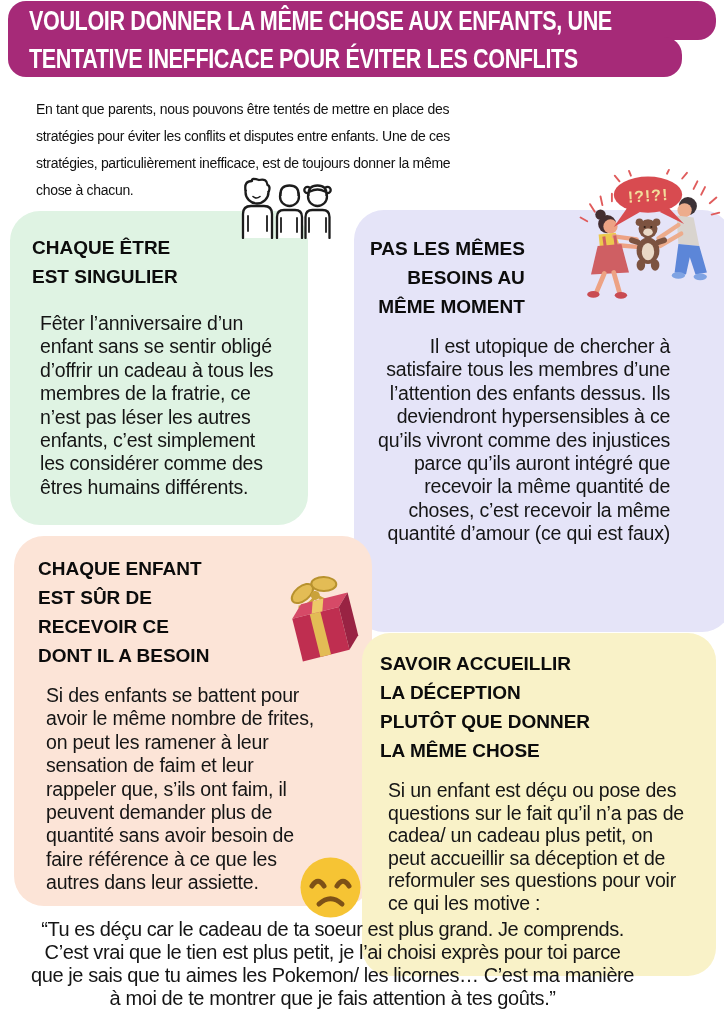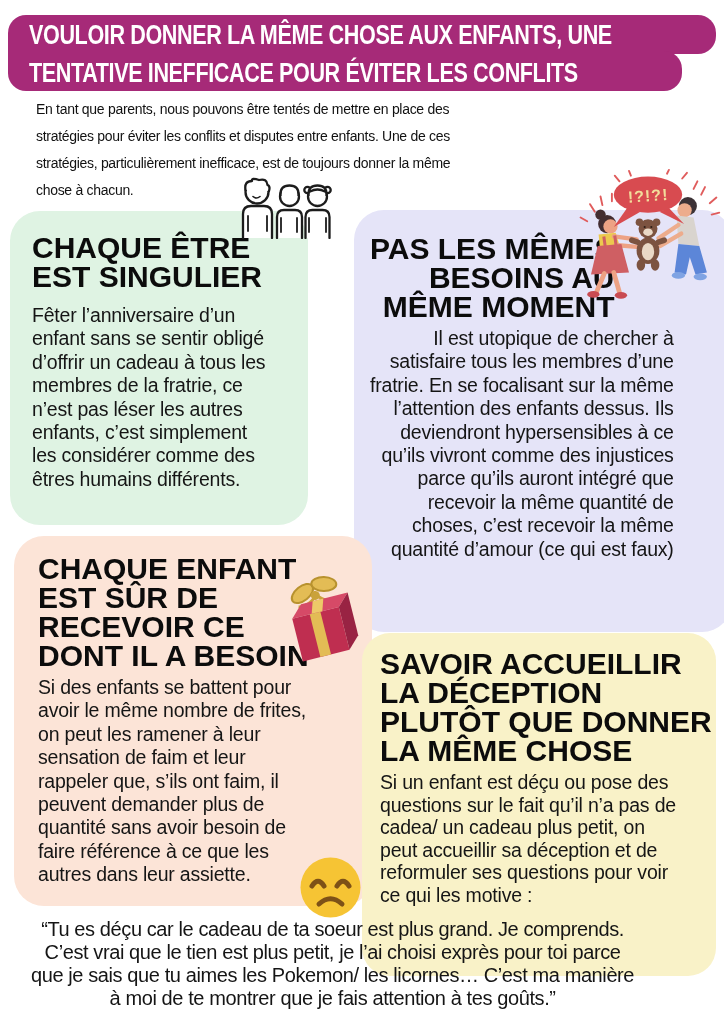--- a/index.html
+++ b/index.html
@@ -3,34 +3,34 @@
 <meta charset="utf-8">
 <style>
   html,body{margin:0;padding:0;}
   body{background:#ffffff;}
   .page{
     position:relative; width:724px; height:1024px; background:#ffffff;
     font-family:"Liberation Sans","DejaVu Sans",sans-serif; color:#141414;
     overflow:hidden;
   }
   
-  .banner{position:absolute; left:8px; top:15px; width:708px; height:78px;text-align:center;}
+  .banner{position:absolute; left:8px; top:1px; width:708px; height:78px;text-align:center;}
   .banner .bg1{position:absolute; left:0; top:0; width:708px; height:39px; background:var(--magenta); border-radius:18px;}
   .banner .bg2{position:absolute; left:0; top:36px; width:674px; height:40px; background:var(--magenta); border-radius:18px;}
   .banner .bgfill{position:absolute; left:0; top:18px; width:400px; height:36px; background:var(--magenta);}
   .banner .btext{position:absolute; left:21px; color:#fff; font-size:27px; font-weight:bold;
     white-space:nowrap; letter-spacing:-0.5px; transform:scaleX(0.80); transform-origin:0 50%; line-height:34px;}
   .banner .t1{top:3px;} .banner .t2{top:41px;}
   
   .intro{position:absolute; left:36px; top:96px; width:664px; margin:0;
     font-size:14px; line-height:27px; letter-spacing:-0.3px; color:#111;}
   
   .card{position:absolute; border-radius:30px;}
-  .card h2{position:absolute; margin:0; font-size:30px; line-height:29px; font-weight:bold; color:#0c0c0c;}
-  .card .body{position:absolute; margin:0; font-size:19.5px; line-height:23.4px; letter-spacing:-0.2px; color:#151515;}
+  .card h2{position:absolute; margin:0; font-size:19px; line-height:29px; font-weight:bold; color:#0c0c0c;}
+  .card .body{position:absolute; margin:8px; font-size:19.5px; line-height:23.4px; letter-spacing:-0.2px; color:#151515;}
   .tline{display:block; white-space:nowrap;}
   .card-mint{left:10px; top:211px; width:298px; height:314px;}
   .card-mint h2{left:22px; top:22px;}
   .card-mint .body{left:22px; top:93px;}
   .card-lav{left:354px; top:210px; width:378px; height:422px;text-align:right;}
   .card-lav h2{left:16px; top:24px;}
   .card-lav .body{left:16px; top:117px;}
   .card-peach{left:14px; top:536px; width:342px; height:370px;padding-left:16px;}
   .card-peach h2{left:24px; top:18px;}
   .card-peach .body{left:24px; top:140px;}
@@ -87,21 +87,20 @@
 
   <section class="card card-lav" style="background: rgb(229, 228, 248);">
     <h2>
         <span class="tline">PAS LES MÊMES</span>
         <span class="tline">BESOINS AU</span>
         <span class="tline">MÊME MOMENT</span>
       </h2>
     <p class="body">
         <span class="tline">Il est utopique de chercher à</span>
         <span class="tline">satisfaire tous les membres d’une</span>
-        <span class="tline">fratrie. En se focalisant sur la même</span>
         <span class="tline">l’attention des enfants dessus. Ils</span>
         <span class="tline">deviendront hypersensibles à ce</span>
         <span class="tline">qu’ils vivront comme des injustices</span>
         <span class="tline">parce qu’ils auront intégré que</span>
         <span class="tline">recevoir la même quantité de</span>
         <span class="tline">choses, c’est recevoir la même</span>
         <span class="tline">quantité d’amour (ce qui est faux)</span>
       </p>
   </section>
 

